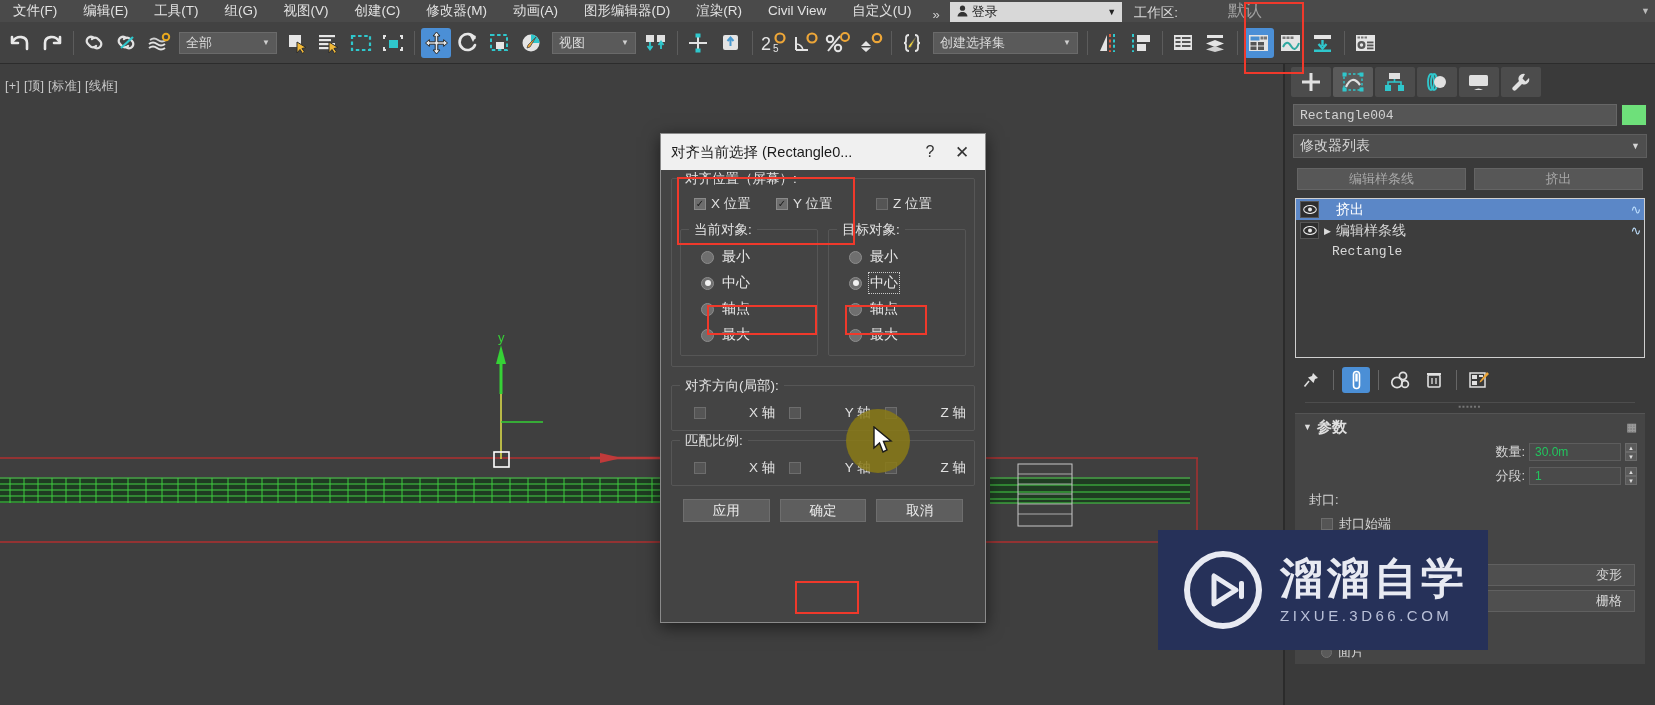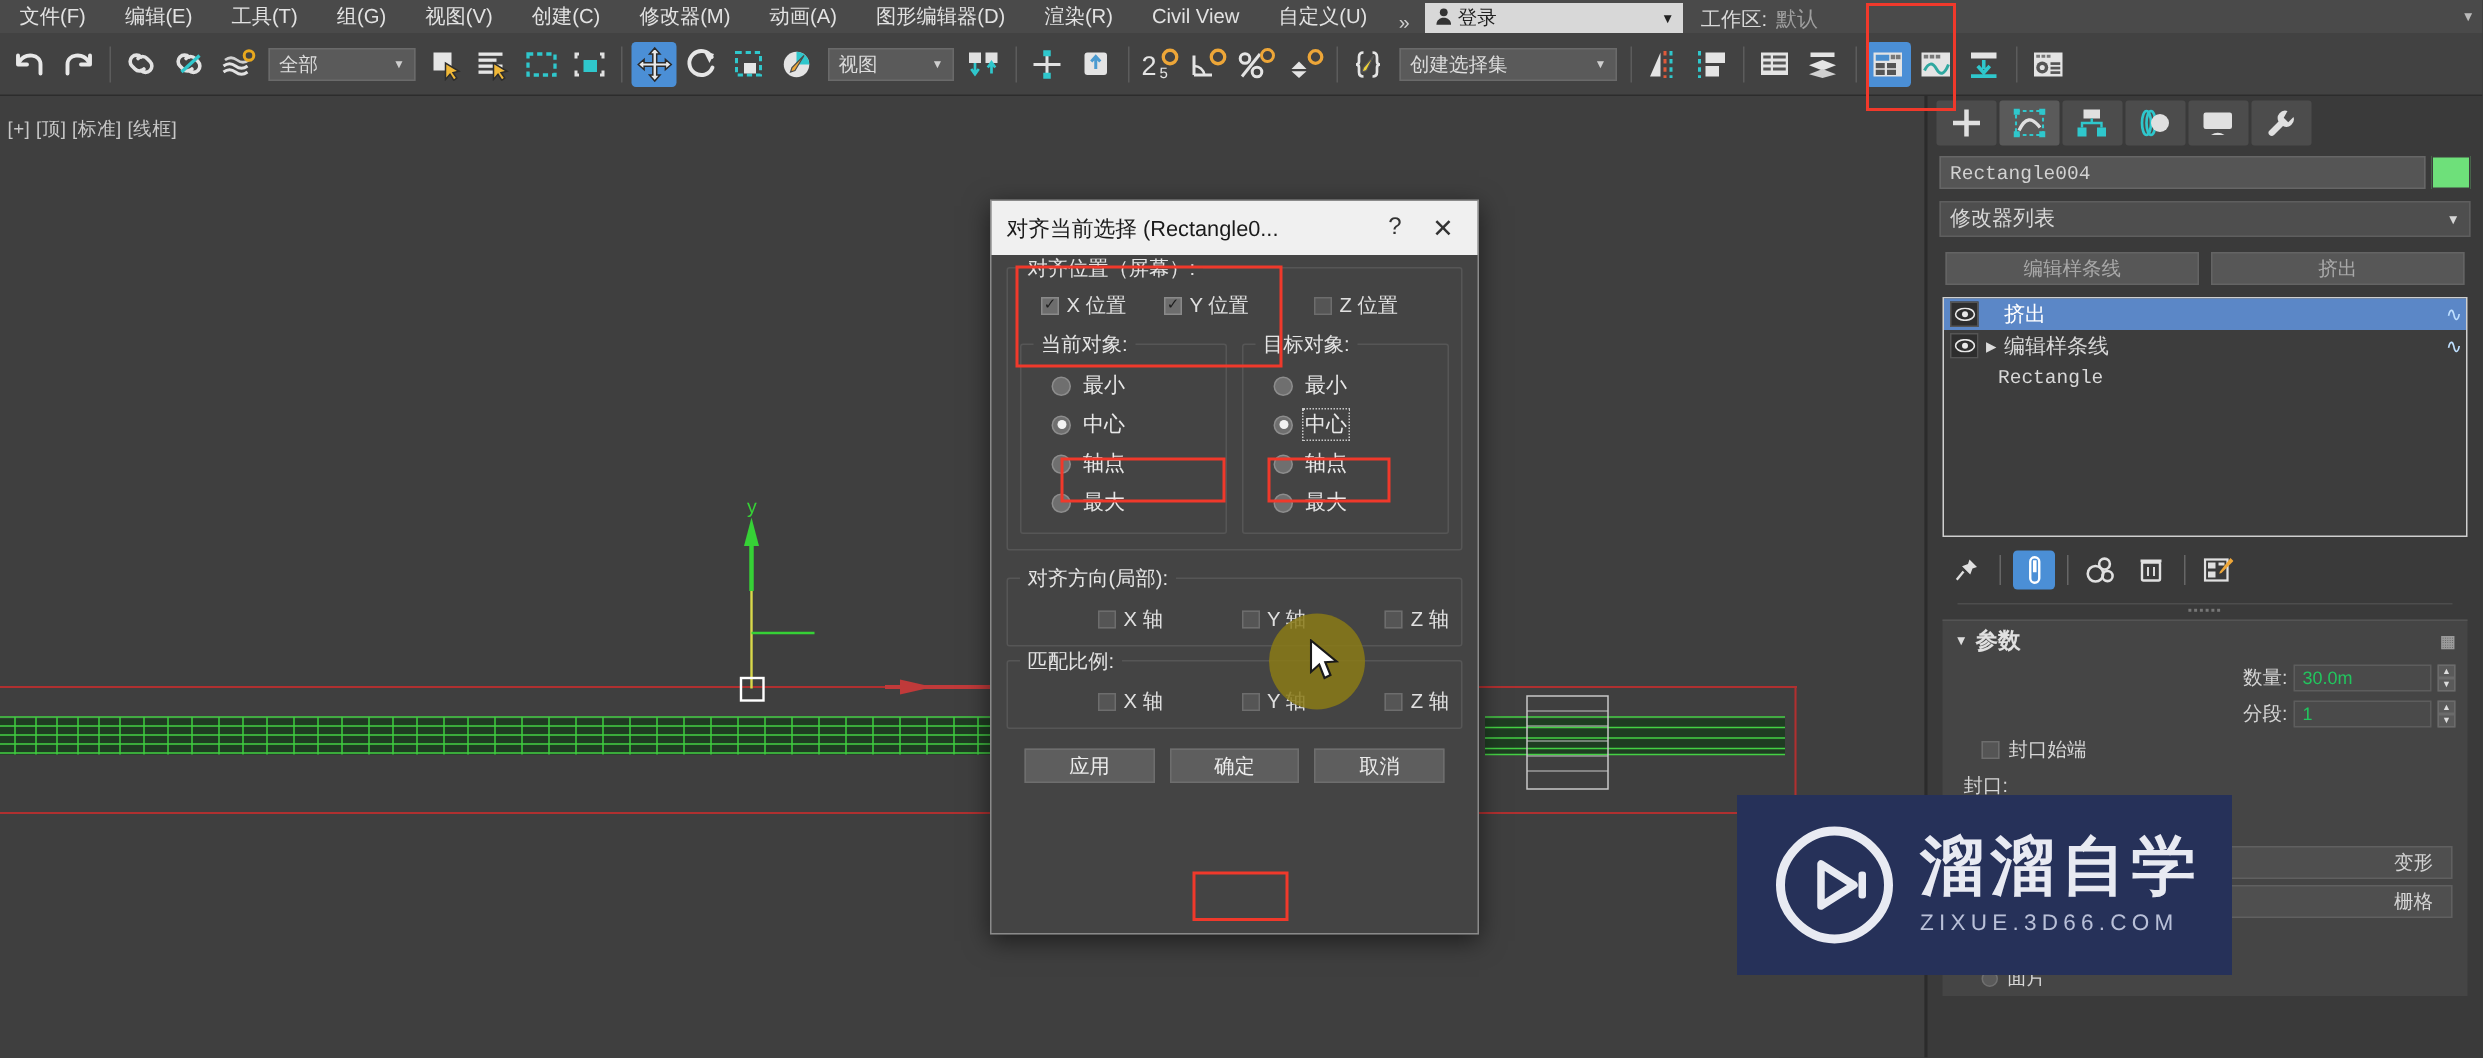--- a/index.html
+++ b/index.html
@@ -25,21 +25,21 @@
     margin-left:2px; width:172px; height:20px; background:#d8d8d8;
     display:flex; align-items:center; color:#222; font-size:13px;
     position:relative;
   }
   .login-box .usr{ margin:0 4px 0 7px; font-size:12px; }
   .login-box .lbl{ flex:1; }
   .login-box .ddarrow{
     width:20px; text-align:center; font-size:9px; color:#222;
   }
   .ws-label{ padding-left:12px; color:#d9d9d9; font-size:13.5px;}
-  .ws-val{ padding-left:6px; color:#9f9f9f; font-size:14px;}
+  .ws-val{ padding-left:6px; color:#9f9f9f; font-size:17px;margin-left:44px;}
   .ws-arrow{ position:absolute; right:5px; top:6px; font-size:9px; color:#bbb;}
 
   
   .toolbar{
     position:absolute; left:0; top:22px; width:1655px; height:42px;
     background:#424242; display:flex; align-items:center; padding:0 4px;
     border-bottom:1px solid #2c2c2c;
   }
   .tb{
     width:30px; height:30px; margin:0 1px; border-radius:3px;
@@ -203,21 +203,21 @@
   }
   .rad-row{ display:flex; align-items:center; gap:8px; padding:4px 0 4px 14px; }
   .rd{
     width:13px; height:13px; border-radius:50%; background:#6f6f6f;
     border:1px solid #8d8d8d; flex:none; display:flex;
     align-items:center; justify-content:center;
   }
   .rd.on::after{ content:''; width:6px; height:6px; border-radius:50%; background:#f2f2f2;}
   .rad-lbl{ font-size:14px; color:#e8e8e8;}
   .axis-row{ display:flex; padding-top:4px;}
-  .axis-row .cbx{ flex:1; justify-content:flex-end; padding-left:14px;}
+  .axis-row .cbx{ flex:1; justify-content:space-between; padding-left:14px;}
   .dlg-btns{ display:flex; gap:10px; padding:4px 12px 15px 12px;}
   .dbtn{
     flex:1; height:23px; background:#5e5e5e; border:1px solid #6e6e6e;
     display:flex; align-items:center; justify-content:center;
     font-size:13.5px; color:#ececec;
   }
   .hl{
     position:absolute; border:2px solid #f0392b; pointer-events:none; z-index:40;
   }
   .dotted{ outline:1px dotted #c9c9c9; outline-offset:1px;}
@@ -744,26 +744,26 @@
           </span>
       </div>
       <div class="param-row">
         <span>分段:</span>
         <span class="spin-field">1</span>
         <span class="spin-btns">
             <i>▲</i>
             <i>▼</i>
           </span>
       </div>
+      <div class="chk-row" style="padding-left:14px">
+        <span>封口:</span>
+      </div>
       <div class="chk-row" style="padding-left:26px">
         <span class="sq"></span>
         <span>封口始端</span>
-      </div>
-      <div class="chk-row" style="padding-left:14px">
-        <span>封口:</span>
       </div>
       <div class="chk-row" style="padding-left:26px">
         <span class="sq"></span>
         <span>封口末端</span>
       </div>
       <div class="out-btn">
         <span>变形</span>
       </div>
       <div class="out-btn">
         <span>栅格</span>

